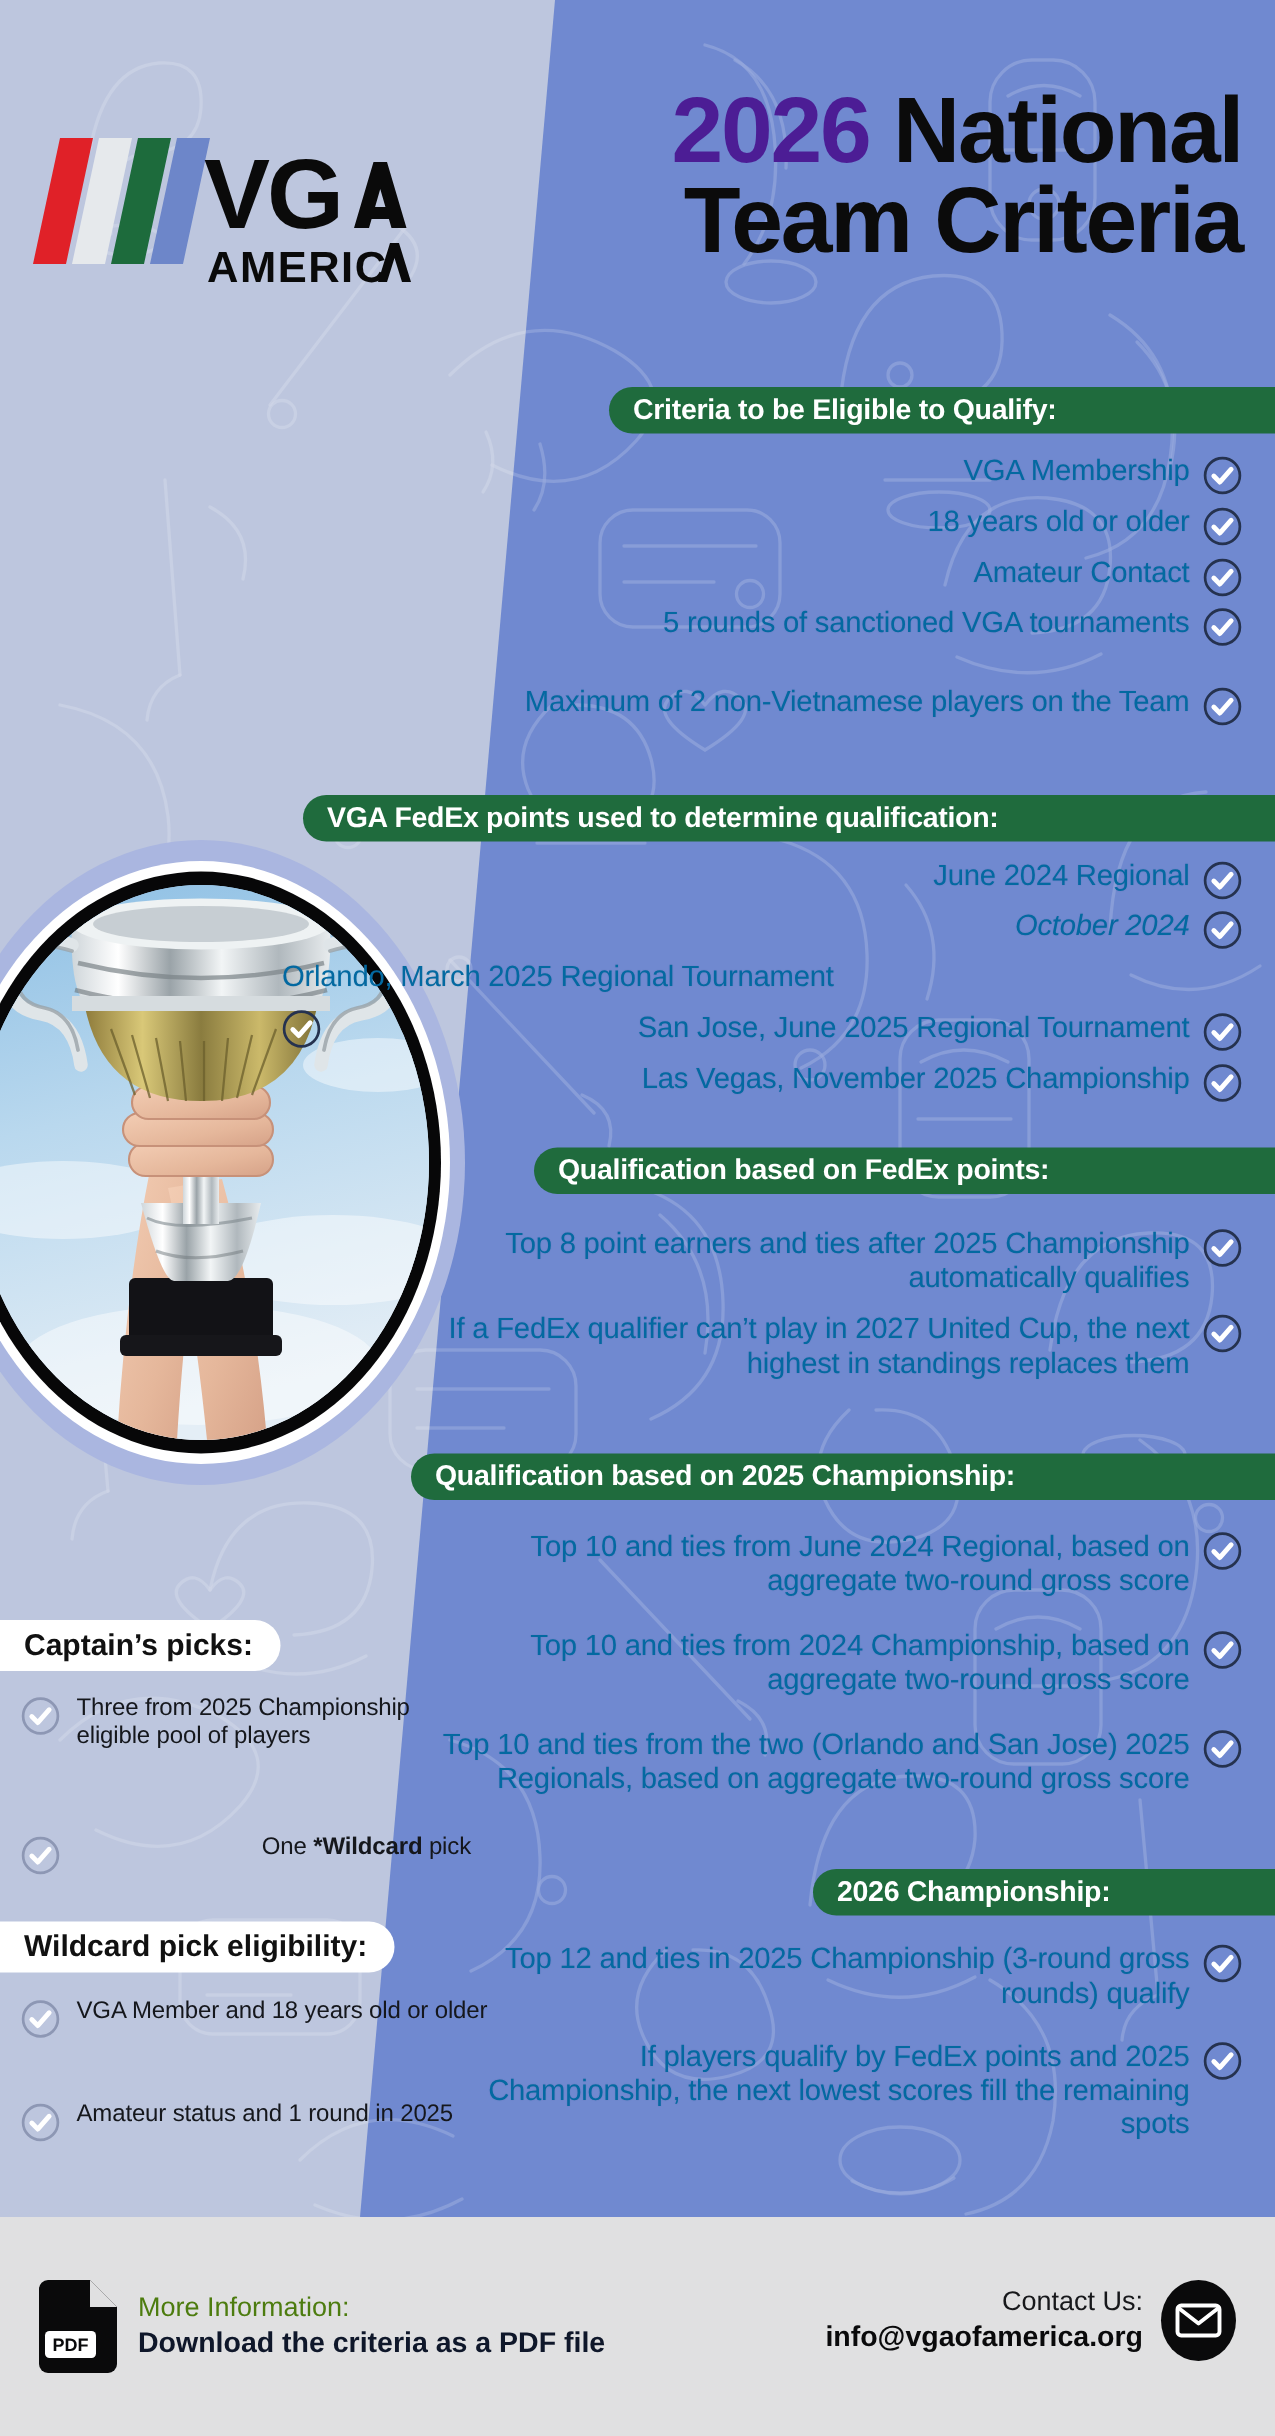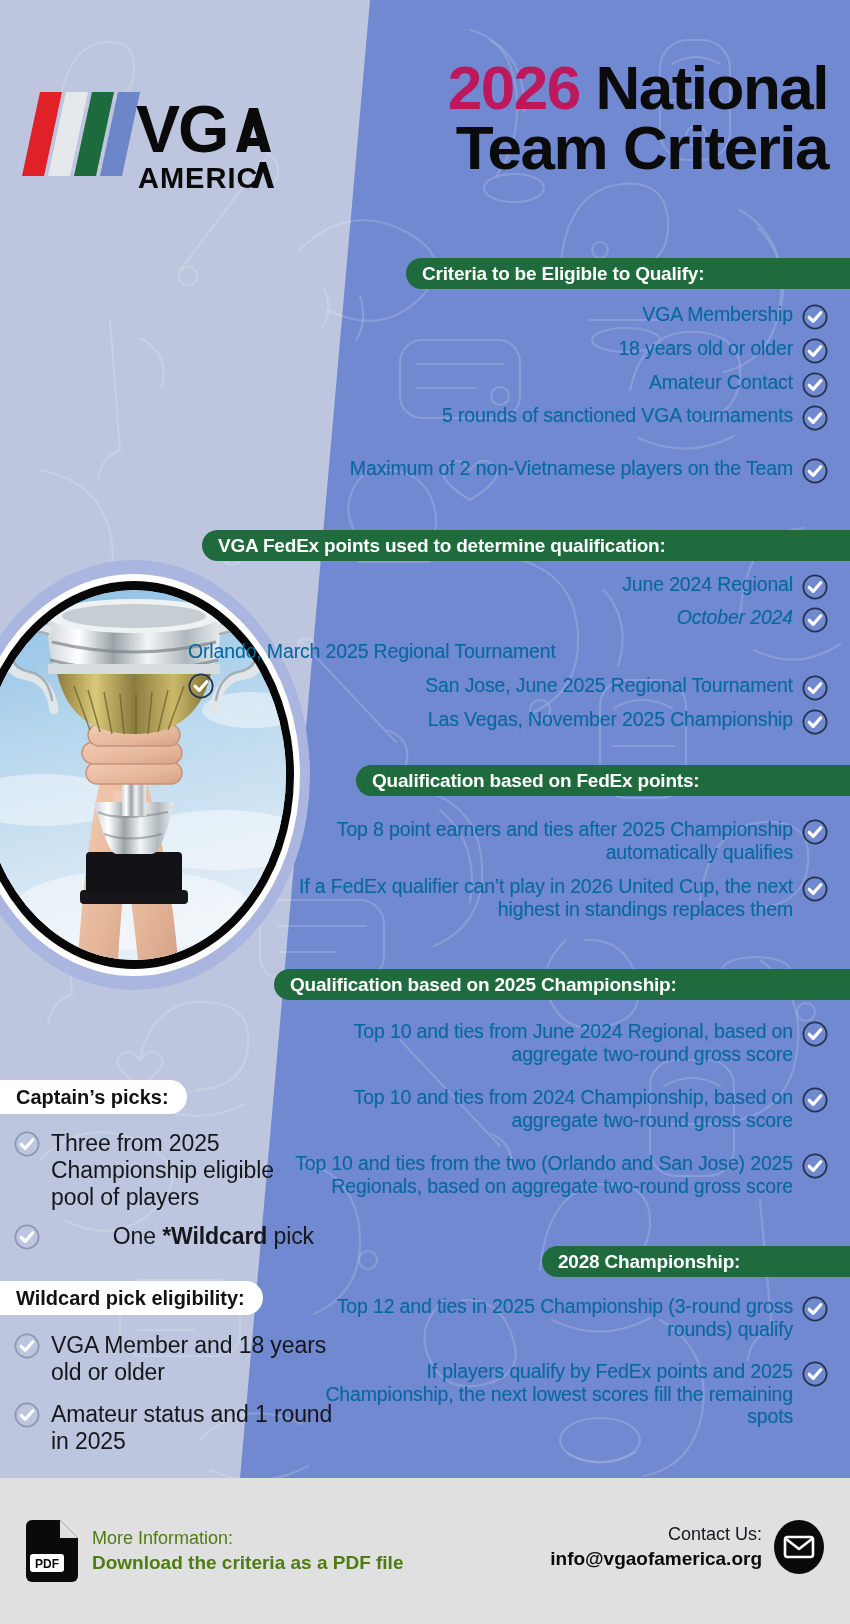--- a/index.html
+++ b/index.html
@@ -43,21 +43,21 @@
   .title{
     position:absolute; right:22px; top:58px;
     width:530px;
     text-align:right;
     line-height:.96;
     font-weight:800;
     font-size:62px;
     letter-spacing:-1.5px;
     color:#0b0b0b;
   }
-  .title .year{ color:#be185d; }
+  .title .year{ color:#4c1d95; }
 
   
   .trophy-wrap{
     position:absolute; left:-42px; top:560px; width:352px; height:430px; z-index:5;
   }
   .trophy-outer{
     position:absolute; left:0; top:0; width:352px; height:430px;
     border-radius:50%;
     background:#aab6e0;
   }
@@ -129,40 +129,40 @@
     white-space:nowrap;
     left:-6px;
   }
   .l-item{
     position:absolute; z-index:7;
     display:flex; align-items:flex-start; gap:11px;
     left:14px;
   }
   .l-text{
     color:#15171c;
-    font-size:23px;
+    font-size:16px;
     line-height:1.18;
     letter-spacing:-.1px;
   }
   .l-text b{ font-weight:800; }
 
   
   .footer{
     position:absolute; left:0; bottom:0; width:850px; height:146px;
     background:#e0e0e1; z-index:8;
     display:flex; align-items:center;
   }
   .f-left{
     position:absolute; left:26px; top:42px;
     display:flex; align-items:center; gap:14px;
   }
   .pdf-ico{ width:52px; height:62px; }
   .pdf-ico svg{ width:100%; height:100%; display:block; }
   .f-l1{ font-size:18px; color:#4d7c0f; line-height:1.35;}
-  .f-l2{ font-size:19px; color:#4d7c0f; font-weight:800; line-height:1.35;}
+  .f-l2{ font-size:19px; color:#0f172a; font-weight:800; line-height:1.35;}
   .f-right{
     position:absolute; right:24px; top:42px;
     display:flex; align-items:center; gap:10px;
   }
   .f-rtext{ text-align:right; }
   .f-r1{ font-size:18px; color:#17181b; line-height:1.35;}
   .f-r2{ font-size:19px; color:#0a0a0b; font-weight:800; line-height:1.35;}
   .mail-ico{ width:54px; height:54px; }
   .mail-ico svg{ width:100%; height:100%; display:block; }
 </style>
@@ -566,21 +566,21 @@
     <div class="r-text">Top 8 point earners and ties after 2025 Championship automatically qualifies</div>
     <span class="chk">
       <svg viewBox="0 0 26 26">
           <circle cx="13" cy="13" r="11.6" fill="none" stroke="#25324f" stroke-width="1.8"></circle>
           <path d="M7.2 13.3 l4 4.1 l7.6 -8.6" fill="none" stroke="#ffffff" stroke-width="3.2" stroke-linecap="round" stroke-linejoin="round"></path>
         </svg>
     </span>
   </div>
 
   <div class="r-item" style="top:875px; right:22px; width:540px;">
-    <div class="r-text">If a FedEx qualifier can’t play in 2026 United Cup, the next highest in standings replaces them</div>
+    <div class="r-text">If a FedEx qualifier can’t play in 2027 United Cup, the next highest in standings replaces them</div>
     <span class="chk">
       <svg viewBox="0 0 26 26">
           <circle cx="13" cy="13" r="11.6" fill="none" stroke="#25324f" stroke-width="1.8"></circle>
           <path d="M7.2 13.3 l4 4.1 l7.6 -8.6" fill="none" stroke="#ffffff" stroke-width="3.2" stroke-linecap="round" stroke-linejoin="round"></path>
         </svg>
     </span>
   </div>
 
   <div class="green-bar full-right" style="top:969px; left:274px;">Qualification based on 2025 Championship:</div>
 
@@ -607,21 +607,21 @@
   <div class="r-item" style="top:1152px; right:22px; width:560px;">
     <div class="r-text">Top 10 and ties from the two (Orlando and San Jose) 2025 Regionals, based on aggregate two-round gross score</div>
     <span class="chk">
       <svg viewBox="0 0 26 26">
           <circle cx="13" cy="13" r="11.6" fill="none" stroke="#25324f" stroke-width="1.8"></circle>
           <path d="M7.2 13.3 l4 4.1 l7.6 -8.6" fill="none" stroke="#ffffff" stroke-width="3.2" stroke-linecap="round" stroke-linejoin="round"></path>
         </svg>
     </span>
   </div>
 
-  <div class="green-bar full-right" style="top:1246px; left:542px;">2028 Championship:</div>
+  <div class="green-bar full-right" style="top:1246px; left:542px;">2026 Championship:</div>
 
   <div class="r-item" style="top:1295px; right:22px; width:520px;">
     <div class="r-text">Top 12 and ties in 2025 Championship (3-round gross rounds) qualify</div>
     <span class="chk">
       <svg viewBox="0 0 26 26">
           <circle cx="13" cy="13" r="11.6" fill="none" stroke="#25324f" stroke-width="1.8"></circle>
           <path d="M7.2 13.3 l4 4.1 l7.6 -8.6" fill="none" stroke="#ffffff" stroke-width="3.2" stroke-linecap="round" stroke-linejoin="round"></path>
         </svg>
     </span>
   </div>

